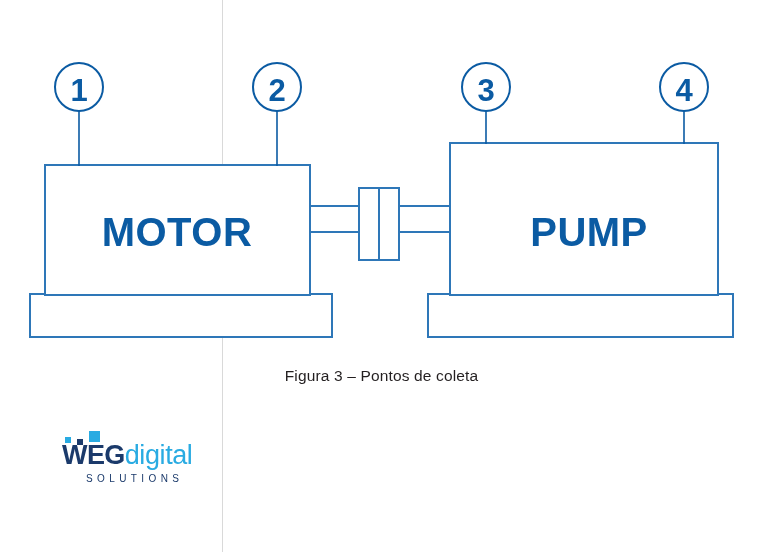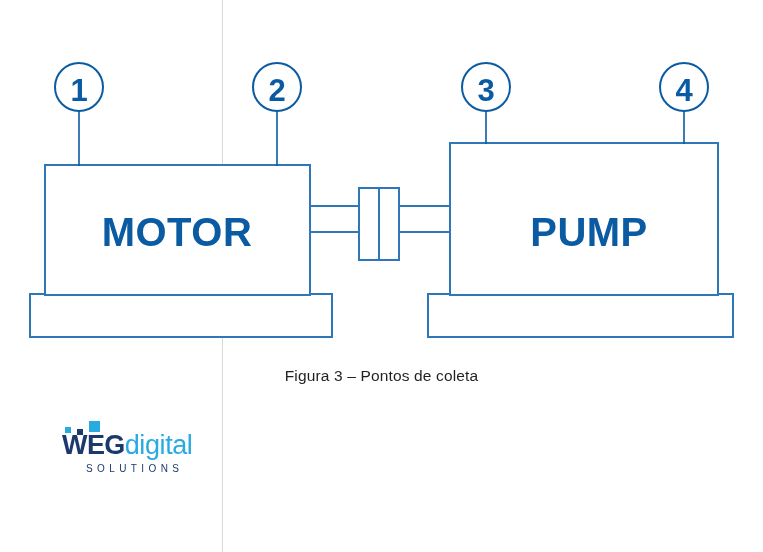--- a/index.html
+++ b/index.html
@@ -7,21 +7,21 @@
        font-family:"Liberation Sans",sans-serif;}
   #stage{position:absolute;left:0;top:0;width:763px;height:552px;}
   svg.diagram{position:absolute;left:0;top:0;width:763px;height:552px;display:block;}
 
   .caption{
     position:absolute;left:0;top:367px;width:763px;
     text-align:center;font-size:15.5px;color:#231f20;
     font-family:"Liberation Sans",sans-serif;letter-spacing:.15px;
   }
 
-  .logo{position:absolute;left:62px;top:420px;width:150px;height:68px;}
+  .logo{position:absolute;left:62px;top:430px;width:150px;height:68px;}
   .logo-squares{position:absolute;left:3px;top:0px;width:60px;height:16px;}
   .sq{position:absolute;}
   .sq1{left:0px;top:7px;width:6px;height:6px;background:#29ABE2;}
   .sq2{left:12px;top:9px;width:6px;height:6px;background:#1B3A6B;}
   .sq3{left:24px;top:1px;width:11px;height:11px;background:#29ABE2;}
   .logo-word{position:absolute;left:0px;top:12px;white-space:nowrap;line-height:1;}
   .logo-weg{font-size:27px;font-weight:bold;color:#1B3A6B;letter-spacing:-0.6px;
             font-family:"Liberation Sans",sans-serif;}
   .logo-digital{font-size:27px;font-weight:normal;color:#29ABE2;letter-spacing:-0.4px;
             font-family:"Liberation Sans",sans-serif;}

